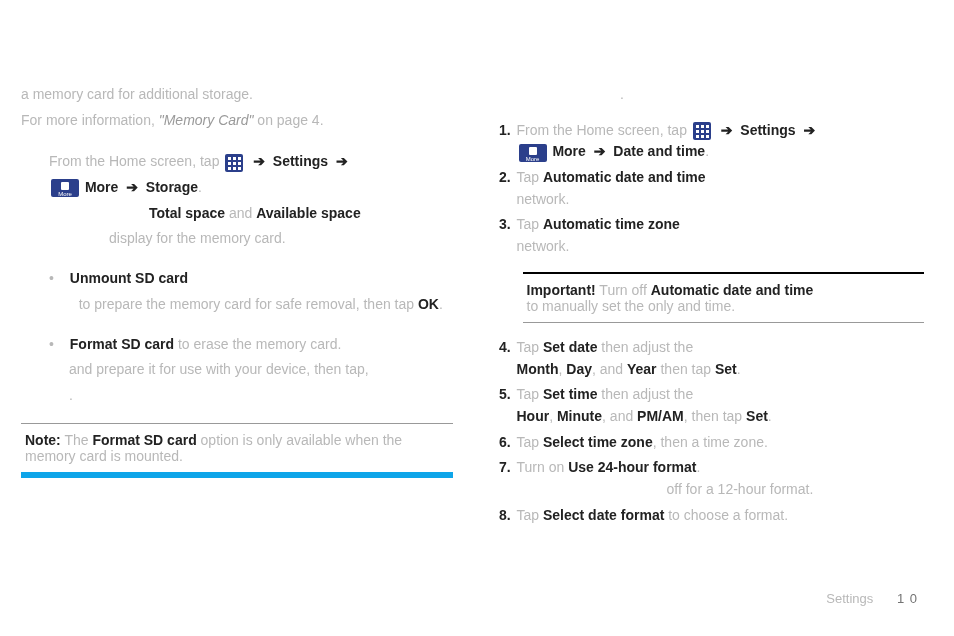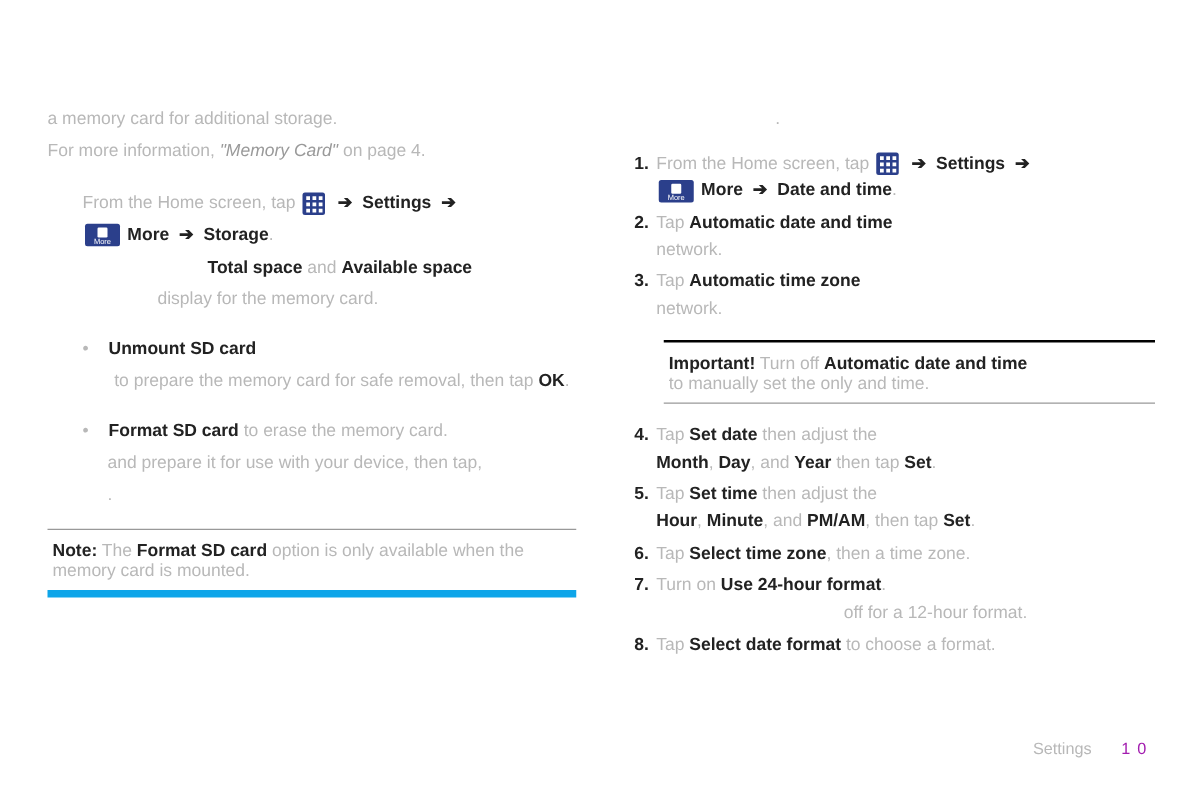--- a/index.html
+++ b/index.html
@@ -8,21 +8,21 @@
     width: 954px;
     height: 636px;
     font-family: Arial, Helvetica, sans-serif;
     font-size: 14px;
     color: #333;
     background: #fff;
     position: relative;
   }
   .page {
     display: flex;
-    padding: 80px 30px 20px 38px;
+    padding: 80px 30px 20px 21px;
     gap: 40px;
   }
   .col {
     flex: 1;
     min-width: 0;
   }
   .gray { color: #b8b8b8; }
   .bold { font-weight: bold; color: #222; }
   .italic { font-style: italic; color: #9a9a9a; }
   p, li { line-height: 1.55; margin: 4px 0; }
@@ -90,21 +90,21 @@
     color: #b8b8b8;
     margin-right: 12px;
   }
   .footer {
     position: absolute;
     bottom: 30px;
     right: 36px;
     font-size: 13px;
     color: #b8b8b8;
   }
-  .pnum { color:#a21caf; letter-spacing: 1px; margin-left: 20px;}
+  .pnum { color:#737373; letter-spacing: 1px; margin-left: 20px;}
 </style>
 </head>
 <body>
 
 <div class="page">
 
   <div class="col">
 
     <p class="gray">
       <span class="gray">a memory card for additional storage</span><span class="gray">.</span>

